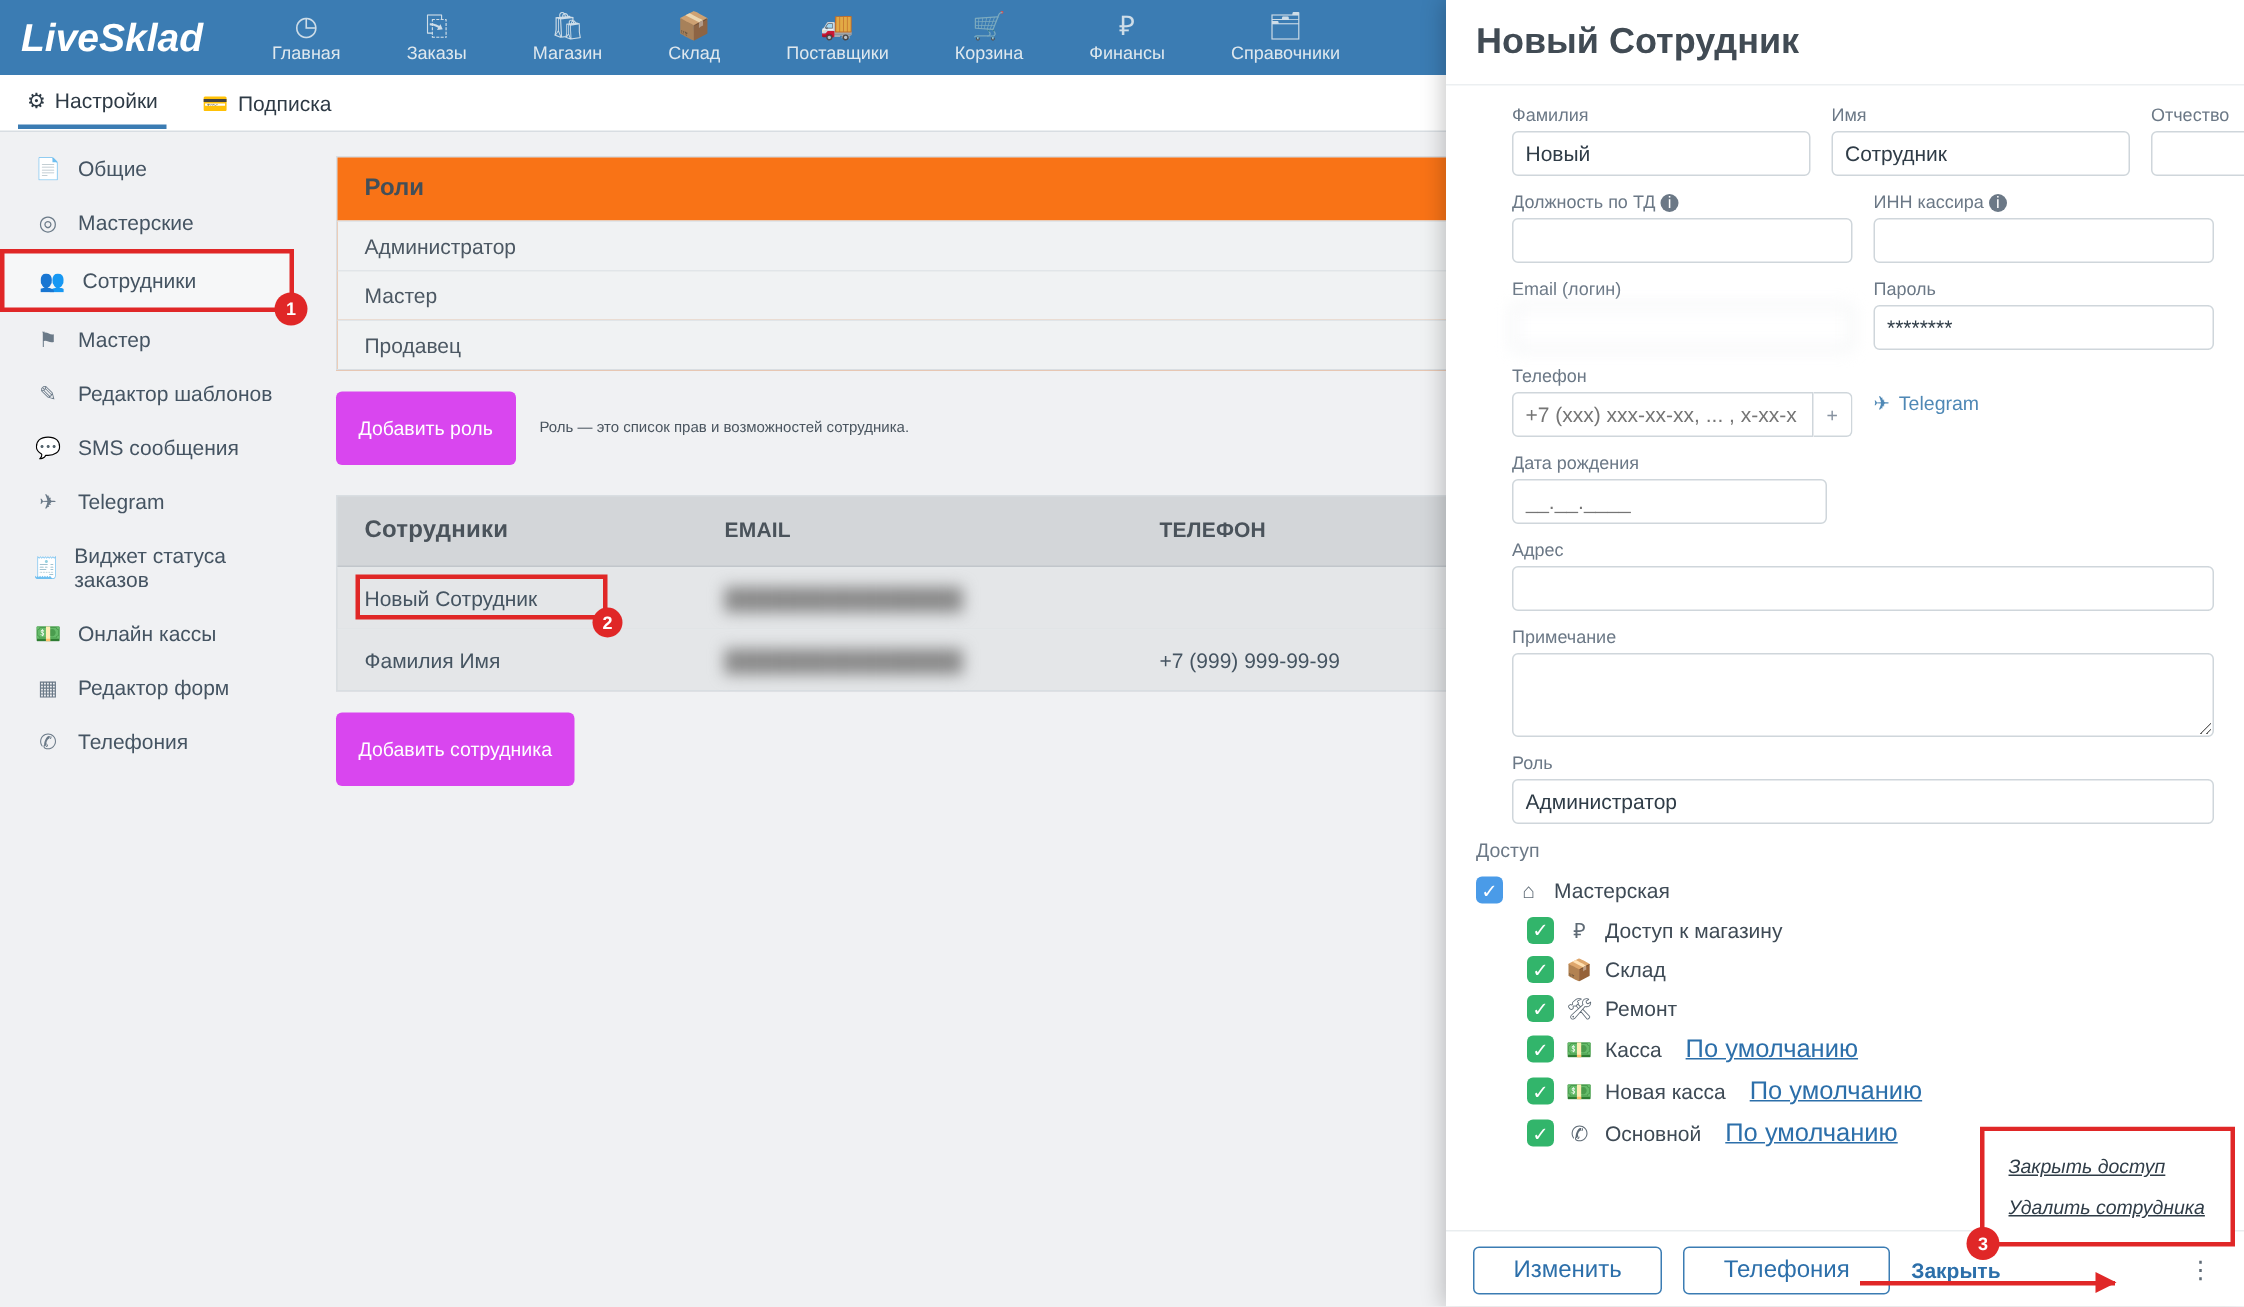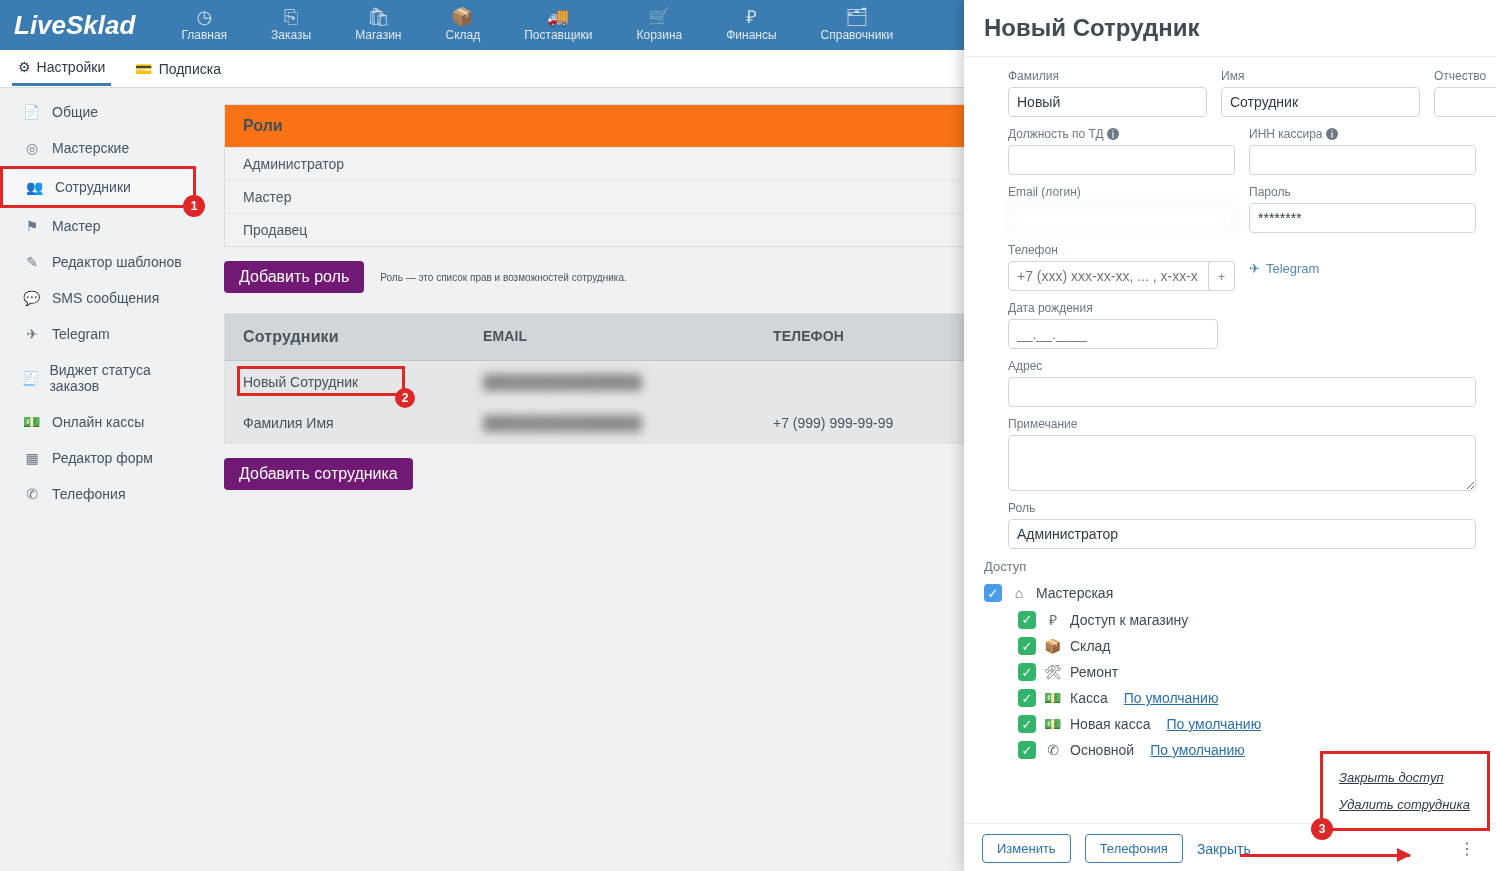--- a/index.html
+++ b/index.html
@@ -23,21 +23,21 @@
 .side-item .si-icon { width: 20px; text-align: center; color: #6b7a88; }
 .side-item.selected { border: 3px solid #e02727; position: relative; background: #f6f7f8; }
 .badge { position: absolute; right: -12px; bottom: -12px; background: #e02727; color: #fff; width: 22px; height: 22px; border-radius: 50%; display: flex; align-items: center; justify-content: center; font-size: 12px; font-weight: 700; }
 
 
 .main { flex: 1; padding: 16px 28px; }
 .panel { background: #f97316; margin-bottom: 14px; border: 1px solid #d9dee2; }
 .panel-title { font-size: 16px; font-weight: 700; color: #424f59; padding: 12px 18px; }
 .row { padding: 8px 18px; border-top: 1px solid #e1e5e8; font-size: 14px; color: #4c5863; background: #f0f2f3; }
 .subrow { display: flex; align-items: center; gap: 16px; margin: 10px 0 20px 0; }
-.btn-green { background: #701a75; color: #fff; border: none; padding: 7px 15px; border-radius: 4px; font-size: 16px; cursor: pointer; }
+.btn-green { background: #d946ef; color: #fff; border: none; padding: 17px 15px; border-radius: 4px; font-size: 13px; cursor: pointer; }
 .hint { font-size: 10px; color: #4a555f; }
 
 .table { background: #d3d6d9; }
 .th { display: grid; grid-template-columns: 240px 290px 1fr; padding: 14px 18px; font-weight: 700; color: #4a535b; font-size: 14px; text-transform: uppercase; letter-spacing: .01em; border-bottom: 1px solid #c1c6cb; }
 .th .th-left { text-transform: none; font-size: 16px; }
 .tr { display: grid; grid-template-columns: 240px 290px 1fr; padding: 12px 18px; font-size: 14px; color: #455461; border-top: 1px solid #e4e7e9; background: #e4e6e8; align-items: center; }
 .tr.boxed { position: relative; }
 .tr.boxed .cell-outline { position: absolute; left: 12px; top: 4px; height: 30px; width: 168px; border: 3px solid #e02727; pointer-events: none; }
 .tr.boxed .badge2 { position: absolute; left: 170px; top: 26px; background: #e02727; color: #fff; width: 20px; height: 20px; border-radius: 50%; display: flex; align-items: center; justify-content: center; font-size: 12px; font-weight: 700; }
 .blur { filter: blur(5px); color: #888; }
@@ -57,25 +57,25 @@
 .tglink { color: #4f88b5; font-size: 13px; display: flex; align-items: center; gap: 6px; }
 .section-lbl { font-size: 13px; color: #6b7886; margin: 6px 0; }
 
 .access-tree { font-size: 14px; color: #3e4a55; }
 .check { display: flex; align-items: center; gap: 8px; padding: 4px 0; }
 .check.sub { padding-left: 34px; }
 .cb { width: 18px; height: 18px; border-radius: 4px; background: #32b56b; display: inline-flex; align-items: center; justify-content: center; color: #fff; font-size: 13px; }
 .cb.blue { background: #4a9be8; }
 .cb::after { content: "✓"; }
 .acc-icon { width: 18px; text-align: center; color: #5e6a75; }
-.def-link { color: #2c6faa; text-decoration: underline; font-size: 14px; margin-left: 8px; cursor: pointer; }
+.def-link { color: #2c6faa; text-decoration: underline; font-size: 17px; margin-left: 8px; cursor: pointer; }
 
 .drawer-footer { border-top: 1px solid #e9edef; padding: 10px 18px 8px 18px; display: flex; align-items: center; gap: 14px; position: relative; }
-.btn-out { background: #fff; border: 1px solid #3b7cb3; color: #2c6faa; padding: 6px 14px; border-radius: 4px; font-size: 13px; cursor: pointer; }
-.link-close { color: #2c6faa; font-size: 14px; cursor: pointer; }
+.btn-out { background: #fff; border: 1px solid #3b7cb3; color: #2c6faa; padding: 6px 26px; border-radius: 4px; font-size: 16px; cursor: pointer; }
+.link-close { color: #2c6faa; font-size: 14px; cursor: pointer; font-weight: bold; }
 .more-btn { margin-left: auto; color: #5e6a75; width: 22px; height: 22px; display: flex; align-items: center; justify-content: center; cursor: pointer; border: 1px solid transparent; border-radius: 4px; position: relative; }
 
 
 .popup { position: absolute; bottom: 40px; right: 6px; background: #fff; border: 3px solid #e02727; padding: 10px 16px; width: 170px; }
 .popup .pitem { font-size: 13px; color: #2f3c47; padding: 6px 0; cursor: pointer; text-decoration: underline; font-style: italic; }
 .popup .badge3 { position: absolute; left: -12px; bottom: -12px; background: #e02727; color: #fff; width: 22px; height: 22px; border-radius: 50%; display: flex; align-items: center; justify-content: center; font-size: 12px; font-weight: 700; }
 
 
 .arrow { position: absolute; bottom: 14px; left: 1240px; width: 170px; height: 3px; background: #e02727; }
 .arrow::after { content: ""; position: absolute; right: -1px; top: -6px; border-left: 14px solid #e02727; border-top: 7px solid transparent; border-bottom: 7px solid transparent; }

